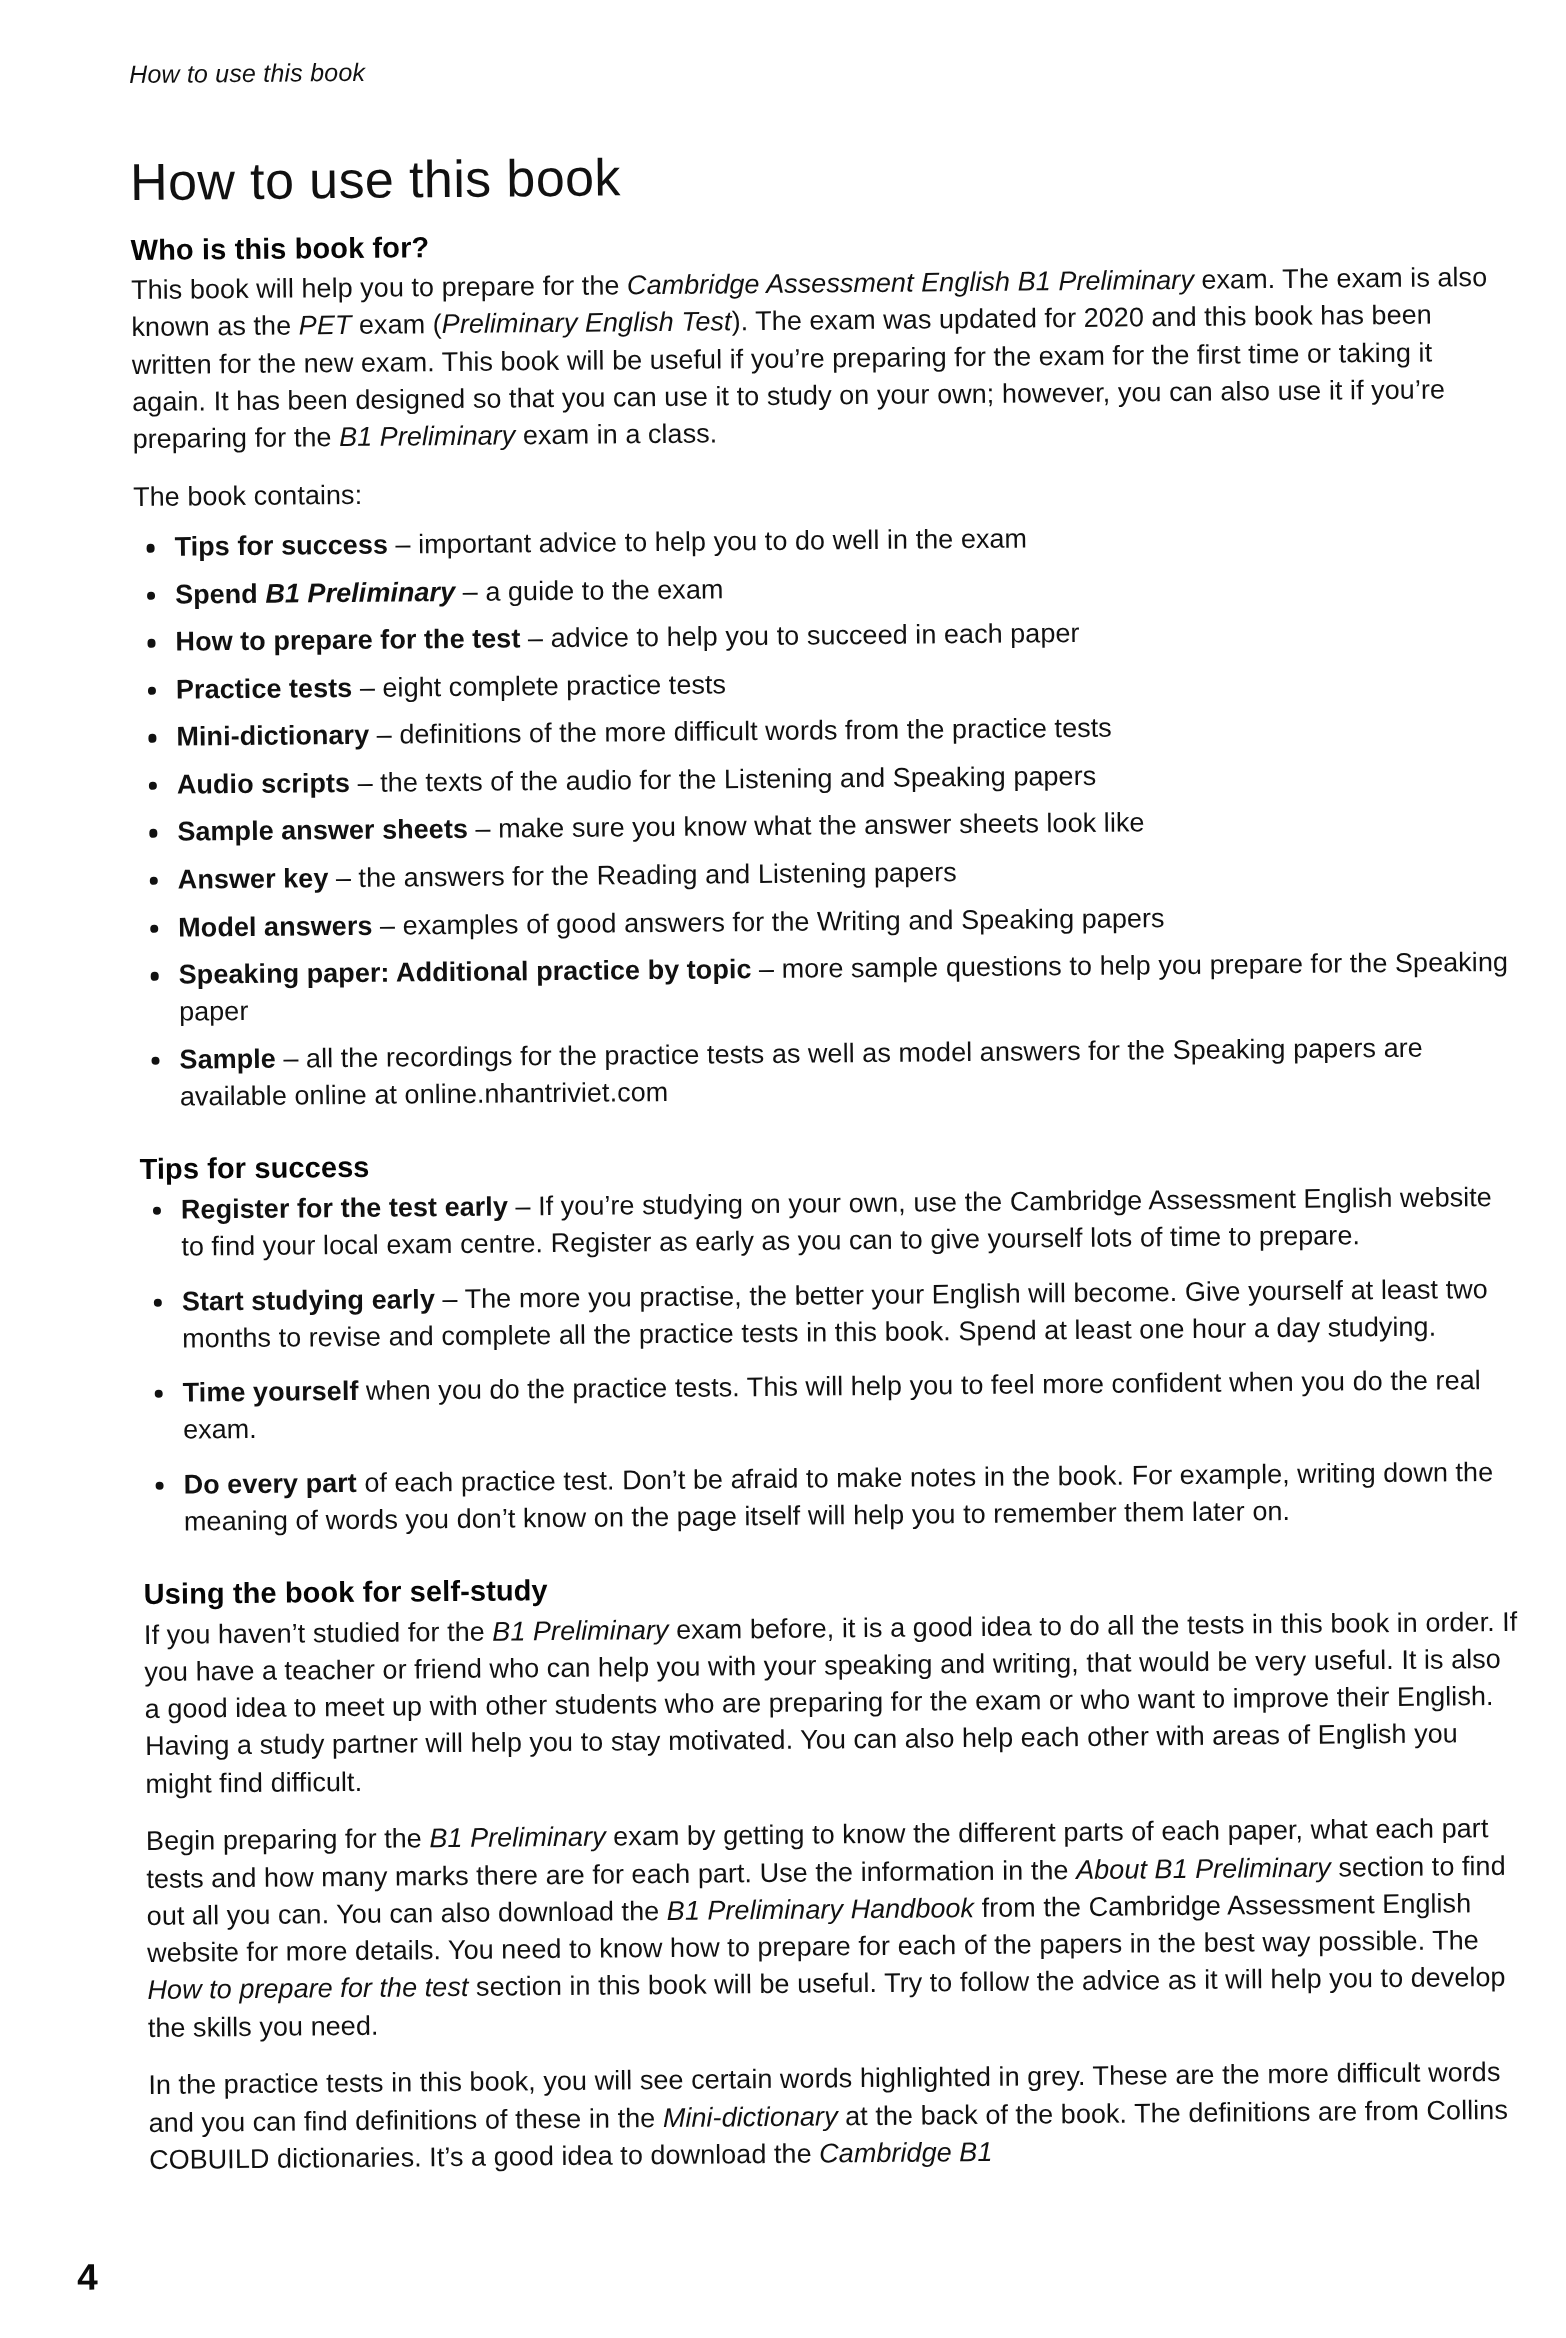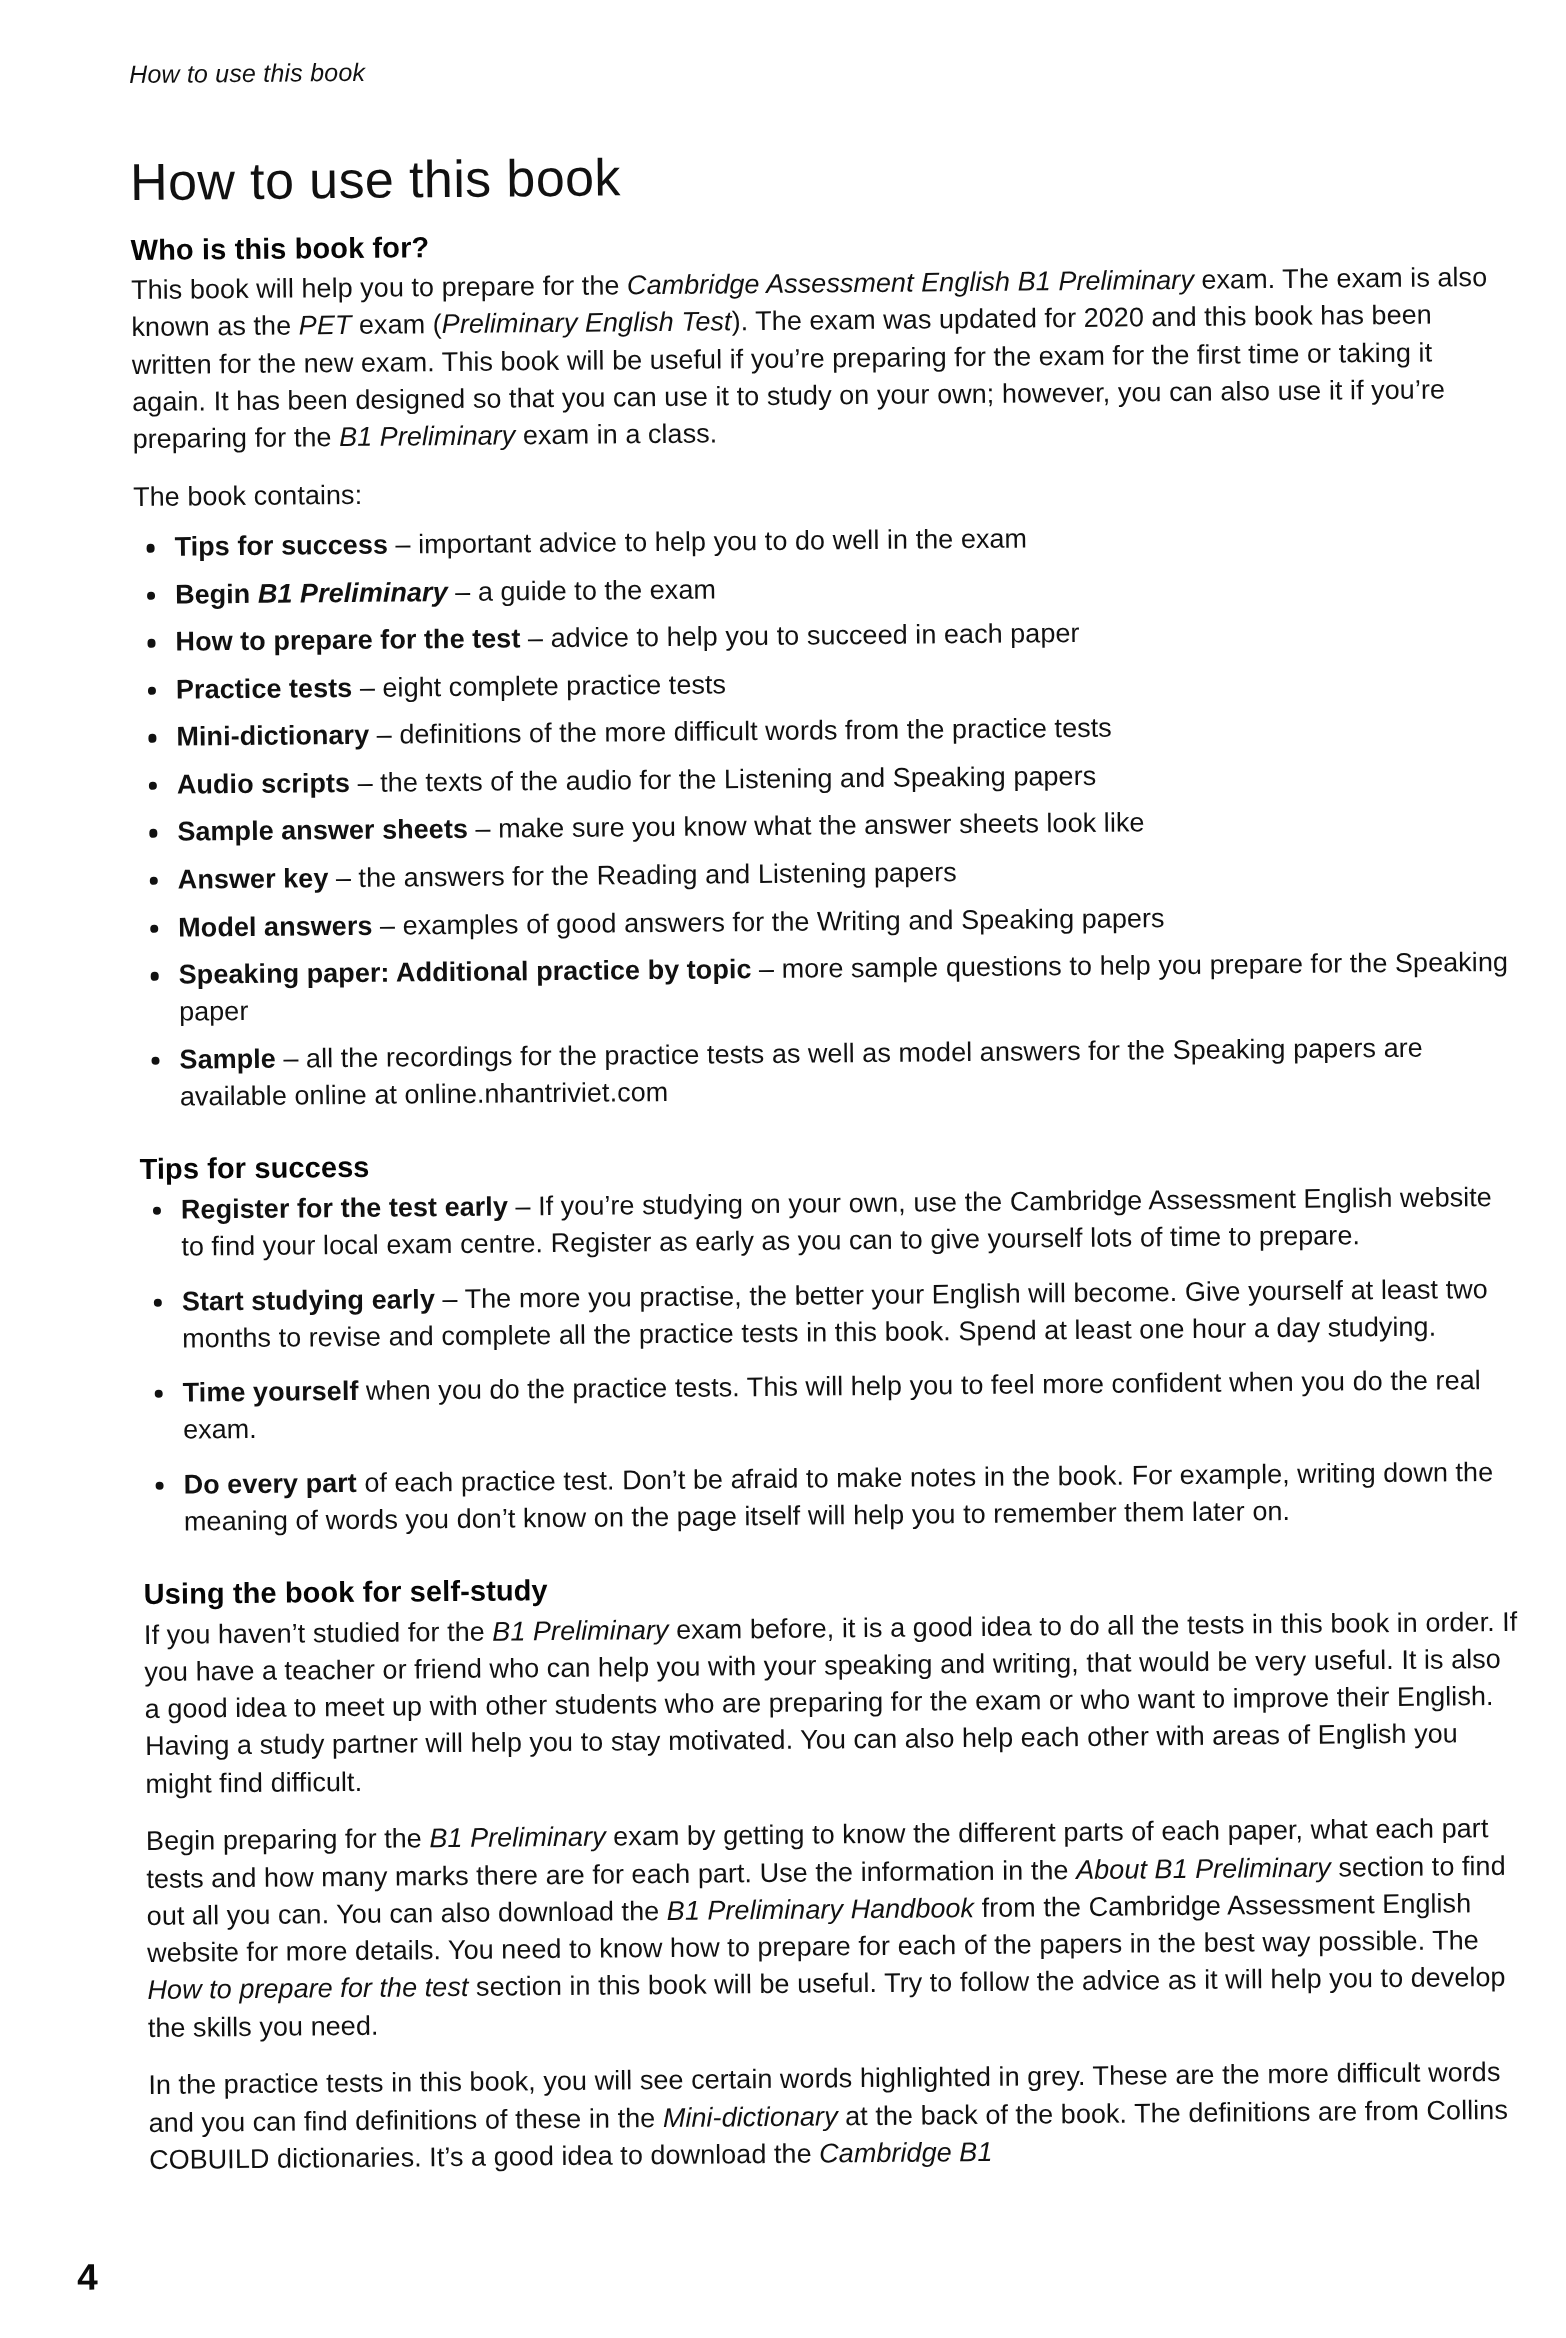--- a/index.html
+++ b/index.html
@@ -122,21 +122,21 @@
       <h1 class="page-title">How to use this book</h1>
 
       <h2 class="section-head">Who is this book for?</h2>
 
       <p class="body"><span>This book will help you to prepare for the </span><span class="i">Cambridge Assessment English B1 Preliminary</span><span> exam. The exam is also known as the </span><span class="i">PET</span><span> exam (</span><span class="i">Preliminary English Test</span><span>). The exam was updated for 2020 and this book has been written for the new exam. This book will be useful if you’re preparing for the exam for the first time or taking it again. It has been designed so that you can use it to study on your own; however, you can also use it if you’re preparing for the </span><span class="i">B1 Preliminary</span><span> exam in a class.</span></p>
 
       <p class="body tight">The book contains:</p>
 
       <ul class="bullets" id="contains-list">
           <li><span class="b">Tips for success</span><span> – important advice to help you to do well in the exam</span></li>
-          <li><span class="b">Begin </span><span class="bi">B1 Preliminary</span><span> – a guide to the exam</span></li>
+          <li><span class="b">Spend </span><span class="bi">B1 Preliminary</span><span> – a guide to the exam</span></li>
           <li><span class="b">How to prepare for the test</span><span> – advice to help you to succeed in each paper</span></li>
           <li><span class="b">Practice tests</span><span> – eight complete practice tests</span></li>
           <li><span class="b">Mini-dictionary</span><span> – definitions of the more difficult words from the practice tests</span></li>
           <li><span class="b">Audio scripts</span><span> – the texts of the audio for the Listening and Speaking papers</span></li>
           <li><span class="b">Sample answer sheets</span><span> – make sure you know what the answer sheets look like</span></li>
           <li><span class="b">Answer key</span><span> – the answers for the Reading and Listening papers</span></li>
           <li><span class="b">Model answers</span><span> – examples of good answers for the Writing and Speaking papers</span></li>
           <li><span class="b">Speaking paper: Additional practice by topic</span><span> – more sample questions to help you prepare for the Speaking paper</span></li>
           <li><span class="b">Sample</span><span> – all the recordings for the practice tests as well as model answers for the Speaking papers are available online at online.nhantriviet.com</span></li>
         </ul>

